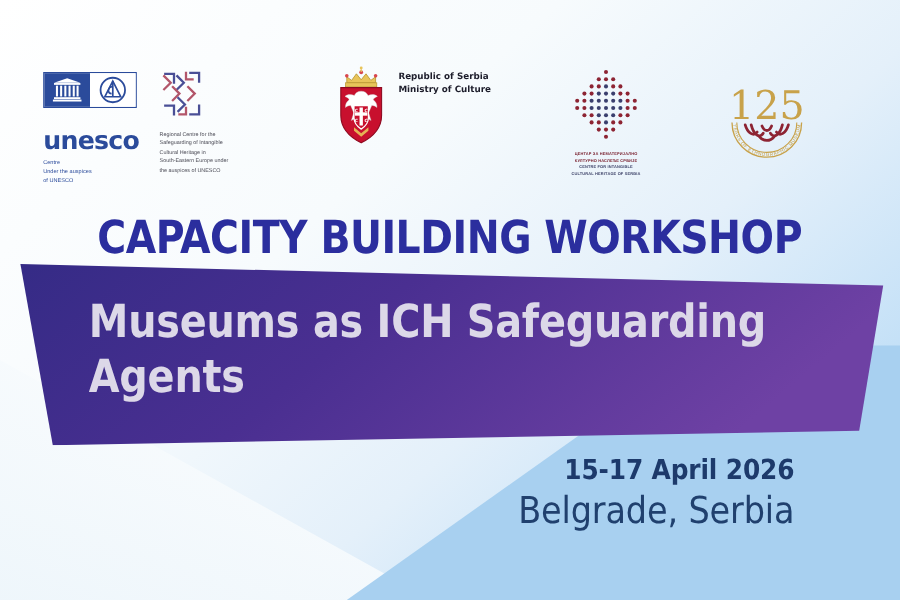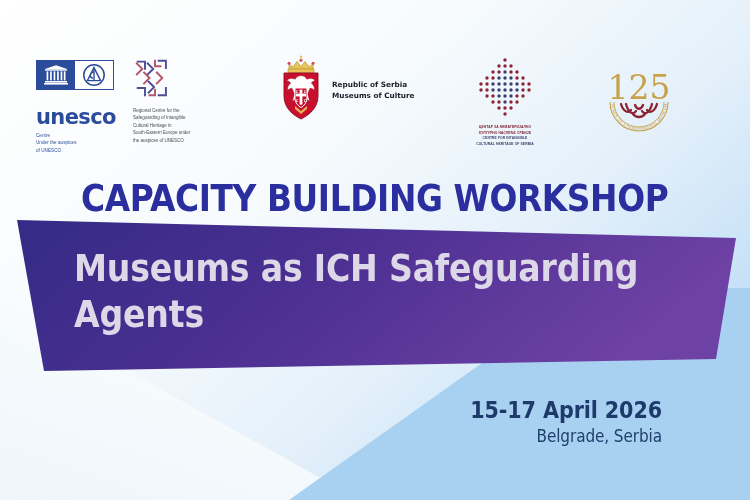--- a/index.html
+++ b/index.html
@@ -87,21 +87,21 @@
   .regional-text {
     font-family: "Liberation Sans", sans-serif;
     font-size: 4.5px;
     line-height: 1.66;
     color: #4a4a55;
     margin-top: 5px;
     width: 84px;
   }
 
   
-  .logo-serbia { left: 276px; top: 2px; width: 185px; display: flex; align-items: center; }
+  .logo-serbia { left: 276px; top: 2px; width: 185px; display: flex; align-items: flex-start; }
   .serbia-arms { width: 50px; height: 68px; flex: none; }
   .serbia-text {
     font-family: "DejaVu Sans", sans-serif;
     font-weight: bold;
     font-size: 7.3px;
     line-height: 1.55;
     color: #1d1d2b;
     margin-left: 6px;
     margin-top: 4px;
     white-space: nowrap;
@@ -162,35 +162,34 @@
     transform: scaleX(0.97);
     transform-origin: left top;
   }
 
   
   .date-block {
     position: absolute;
     right: 88px;
     top: 378px;
     text-align: right;
-    margin-top: 18px;
   }
   .date-line {
     font-family: "DejaVu Sans Condensed", "Liberation Sans Narrow", "Liberation Sans", sans-serif;
     font-weight: bold;
     font-size: 23px;
     letter-spacing: -0.1px;
     color: #1d3a6b;
     line-height: 1.26;
     white-space: nowrap;
   }
   .place-line {
     font-family: "DejaVu Sans Condensed", "Liberation Sans Narrow", "Liberation Sans", sans-serif;
     font-weight: normal;
-    font-size: 17px;
+    font-size: 31px;
     letter-spacing: -0.1px;
     color: #20406e;
     line-height: 1.2;
     margin-top: 1px;
     white-space: nowrap;
   }
 </style>
 </head>
 <body>
 
@@ -317,21 +316,21 @@
             <text x="29" y="39.2" text-anchor="middle">C</text>
             <text x="21" y="47.6" text-anchor="middle">C</text>
             <text x="29" y="47.6" text-anchor="middle">C</text>
           </g>
         </g>
 
         <path d="M19 52 L25 57 L31 52 L31 55 L25 60 L19 55 Z" fill="#e8c45a" opacity="0.9"></path>
       </svg>
       <div class="serbia-text">
         <div>Republic of Serbia</div>
-        <div>Museums of Culture</div>
+        <div>Ministry of Culture</div>
       </div>
     </div>
 
     <div class="logo-block logo-centre">
       <svg class="centre-mark" viewBox="0 0 66 62" xmlns="http://www.w3.org/2000/svg">
         <g id="dots">
 
           <g fill="#8d2433">
             <circle cx="33" cy="4" r="1.7"></circle>
             <circle cx="27" cy="10" r="1.7"></circle>

